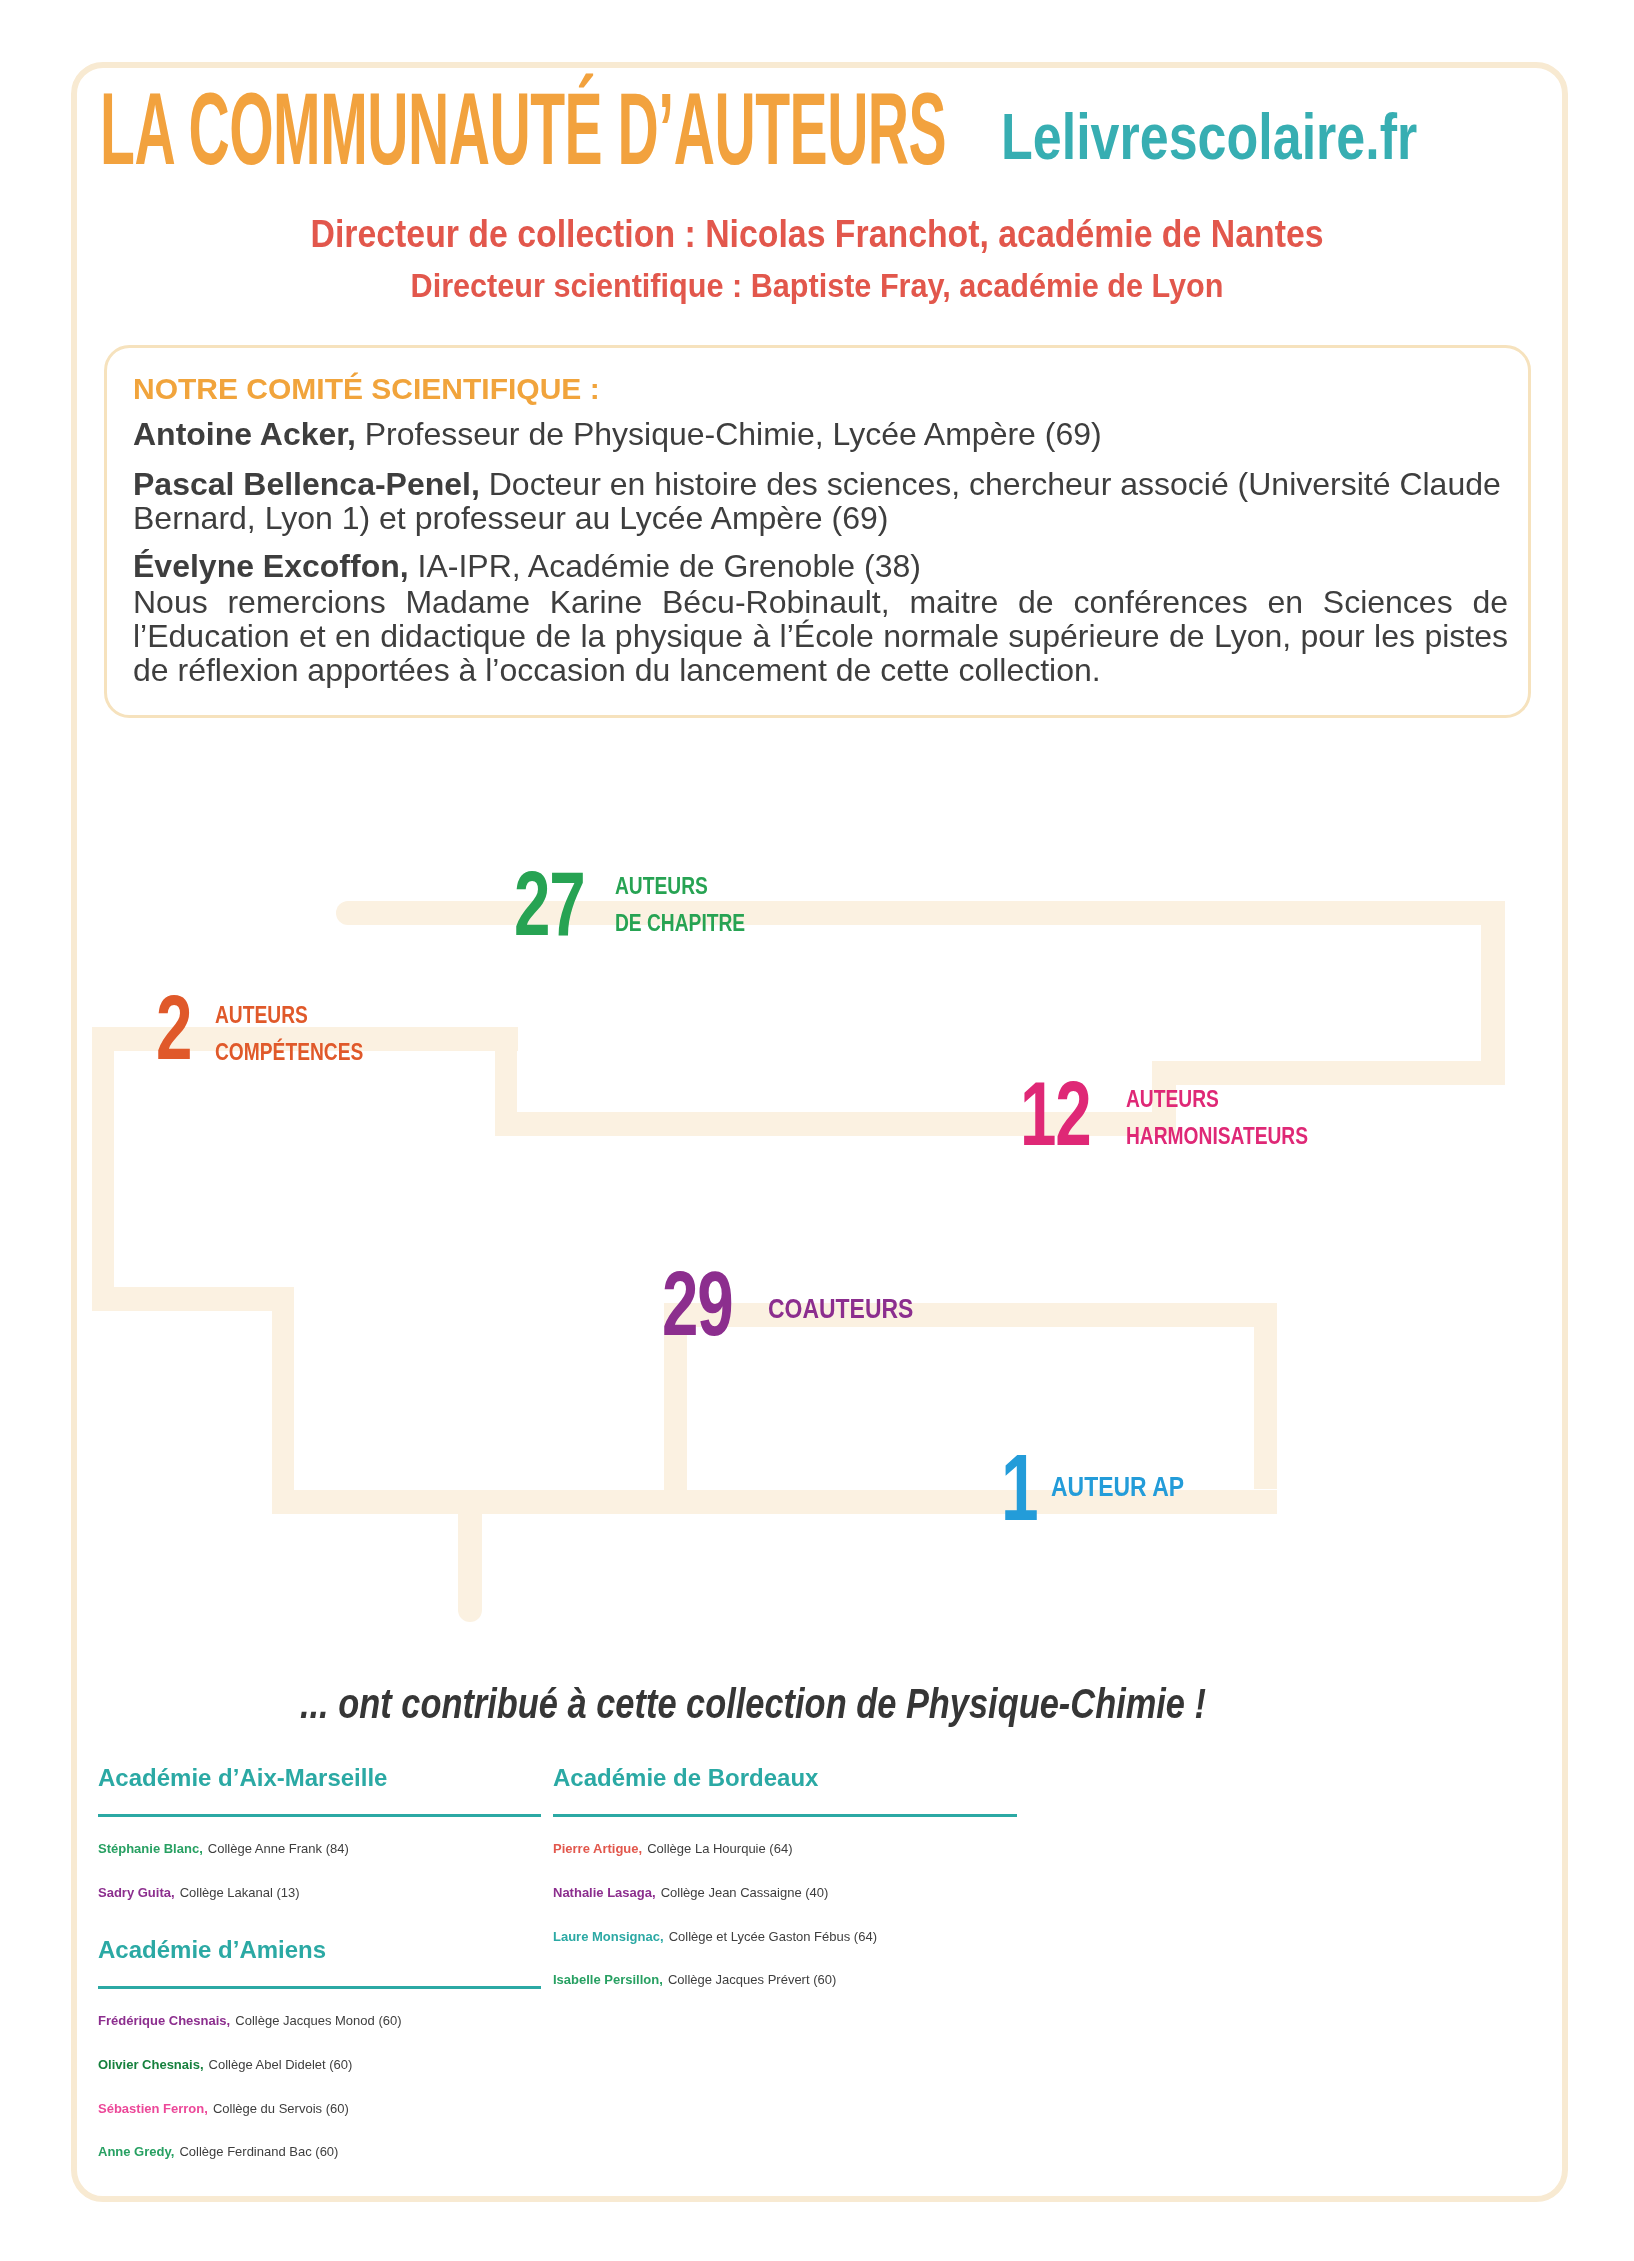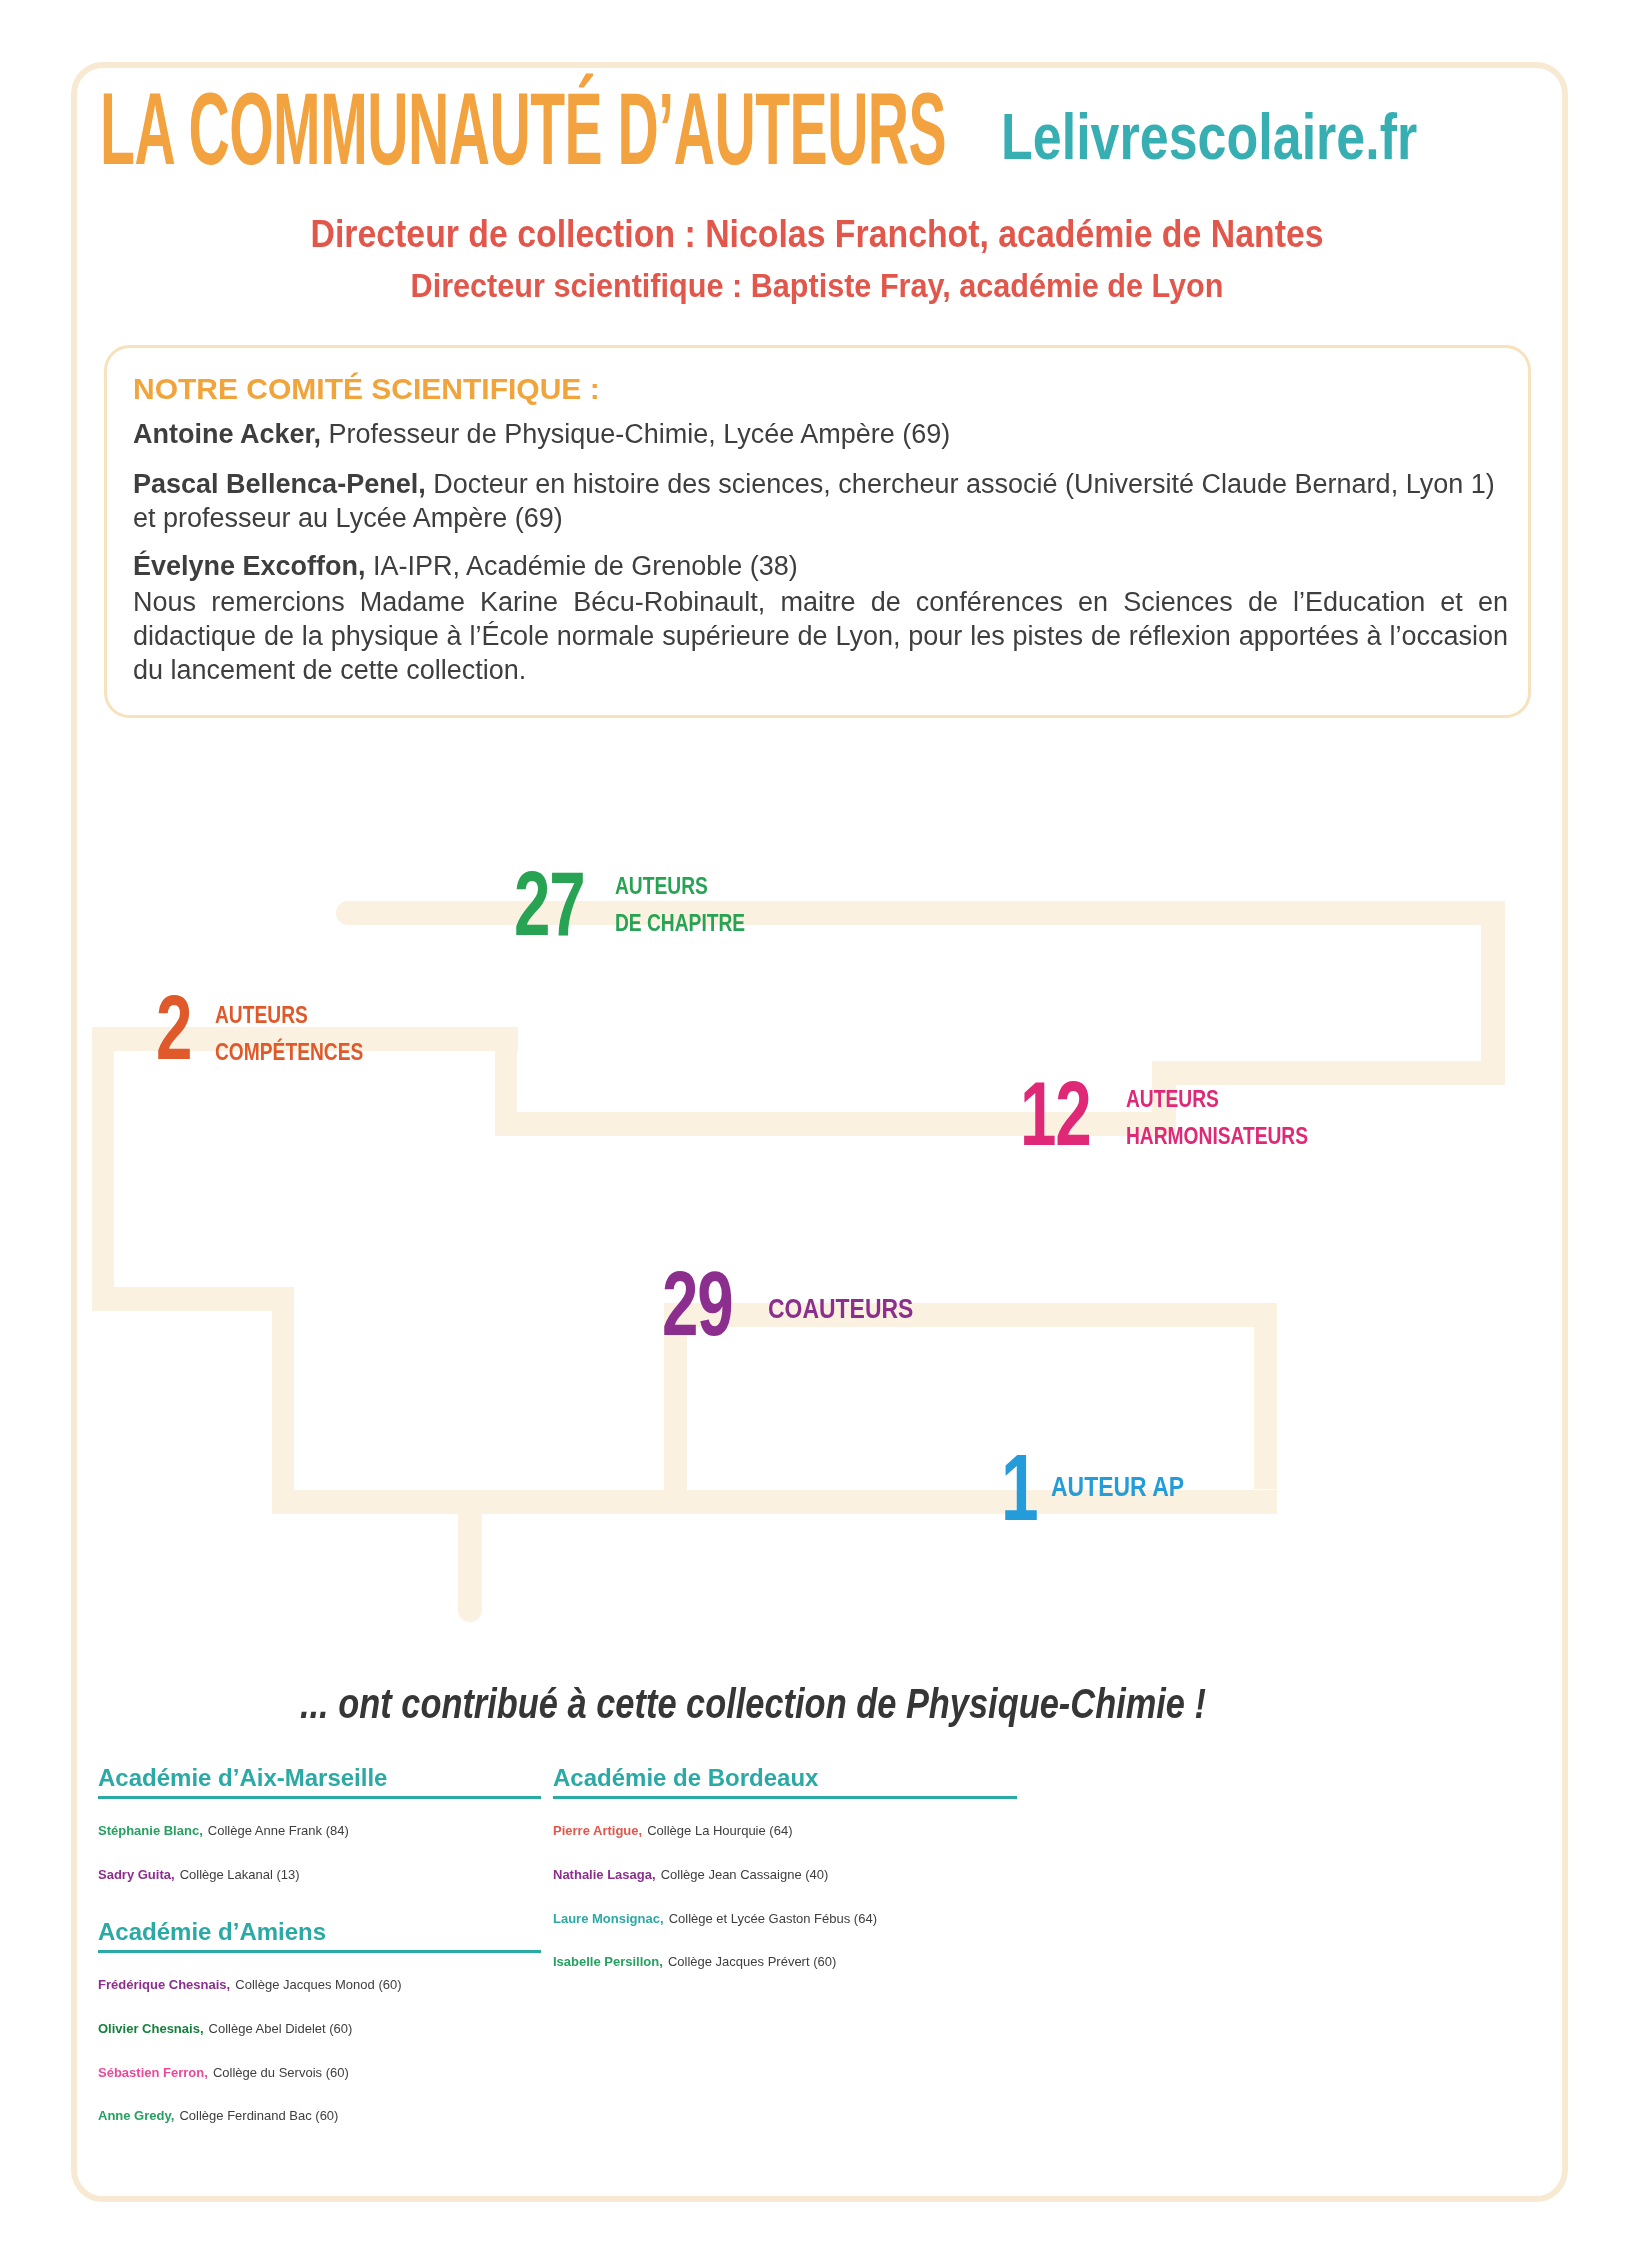--- a/index.html
+++ b/index.html
@@ -13,21 +13,21 @@
   .brand{position:absolute;left:1001px;top:104px;font-size:65px;font-weight:700;line-height:1;
          color:#37AEB2;transform:scaleX(.8);transform-origin:0 0;white-space:nowrap;}
   .director{position:absolute;left:72px;width:1490px;text-align:center;color:#E2574C;
             font-weight:700;white-space:nowrap;}
   .d1{top:213px;font-size:38px;transform:scaleX(.89);}
   .d2{top:266px;font-size:34px;transform:scaleX(.9);}
   
   .cbox{position:absolute;left:104px;top:345px;width:1427px;height:373px;box-sizing:border-box;
         border:3.4px solid #F6E2BD;border-radius:25.5px;background:#fff;}
   .cheading{position:absolute;left:133px;top:372px;font-size:30px;font-weight:700;color:#F1A43C;}
-  .cline{position:absolute;left:133px;width:1375px;font-size:27px;line-height:34px;color:#3E3E3E;}
+  .cline{position:absolute;left:133px;width:1375px;font-size:32px;line-height:34px;color:#3E3E3E;}
   .m1{top:417px;}.m2{top:467px;}.m3{top:549px;}
   .cnote{top:585px;text-align:justify;}
   .bname{font-weight:700;}
   
   .band{position:absolute;background:#FBF1E1;}
   .b1{left:336px;top:901px;width:1169px;height:24px;border-radius:12px 0 0 12px;}
   .b2{left:1481px;top:901px;width:24px;height:184px;}
   .b3{left:1152px;top:1061px;width:353px;height:24px;}
   .b4{left:1152px;top:1061px;width:24px;height:75px;}
   .b5{left:495px;top:1112px;width:680px;height:24px;}
@@ -59,21 +59,21 @@
   .l1{left:1051px;top:1469px;font-size:27px;transform:scaleX(.85);}
   
   .contrib{position:absolute;left:72px;top:1679px;width:1362px;text-align:center;
            font-size:43px;font-weight:700;font-style:italic;color:#363636;
            transform:scaleX(.8);white-space:nowrap;}
   
   .col{position:absolute;top:1764px;}
   .col-left{left:98px;width:443px;}
   .col-right{left:553px;width:464px;}
   .acad-heading{font-size:24px;font-weight:700;color:#2BA9A4;border-bottom:3.4px solid #2BA9A4;
-                padding-bottom:4px;margin-bottom:20.4px;}
+                padding-bottom:22px;margin-bottom:20.4px;}
   .acad-block + .acad-block{margin-top:31px;}
   .author-row{font-size:13px;line-height:24px;margin-bottom:19.6px;color:#3E3E3E;white-space:nowrap;}
   .aname{font-weight:700;}
   .aaff{margin-left:5.1px;}
 </style>
 </head>
 <body>
 
 <div class="page">
   <div class="frame"></div>

